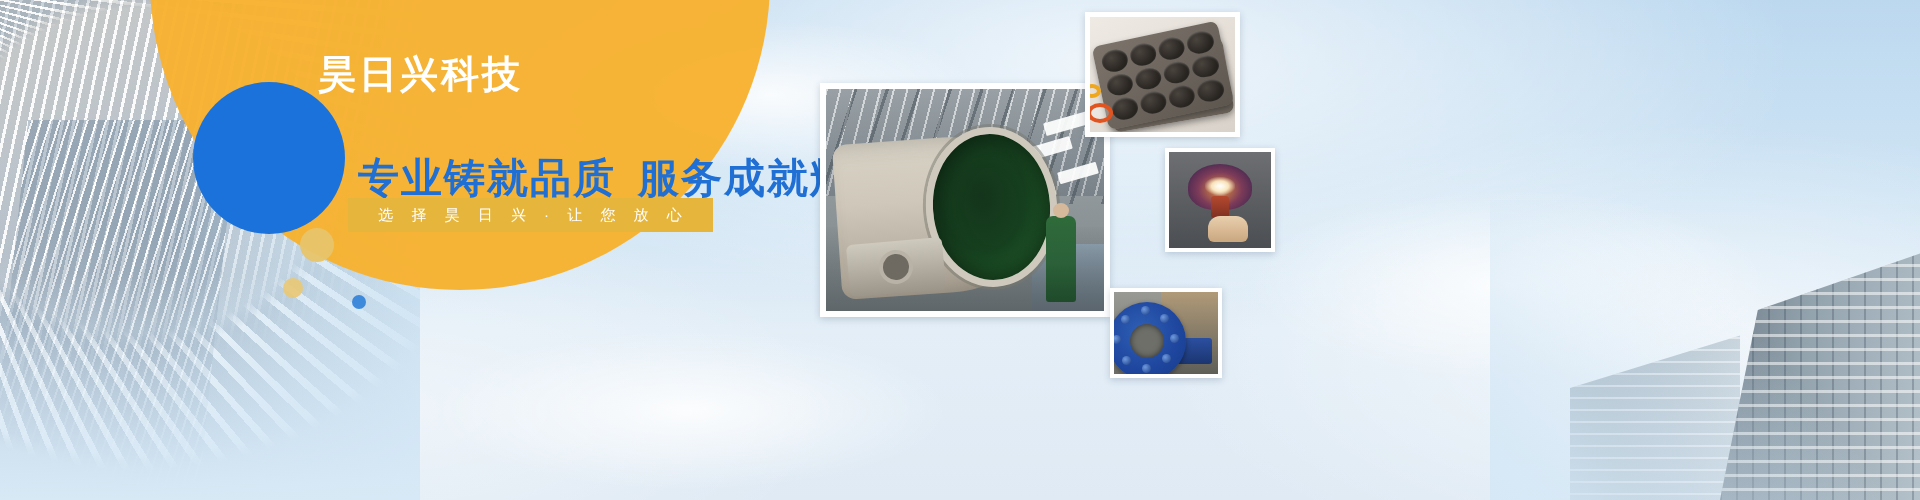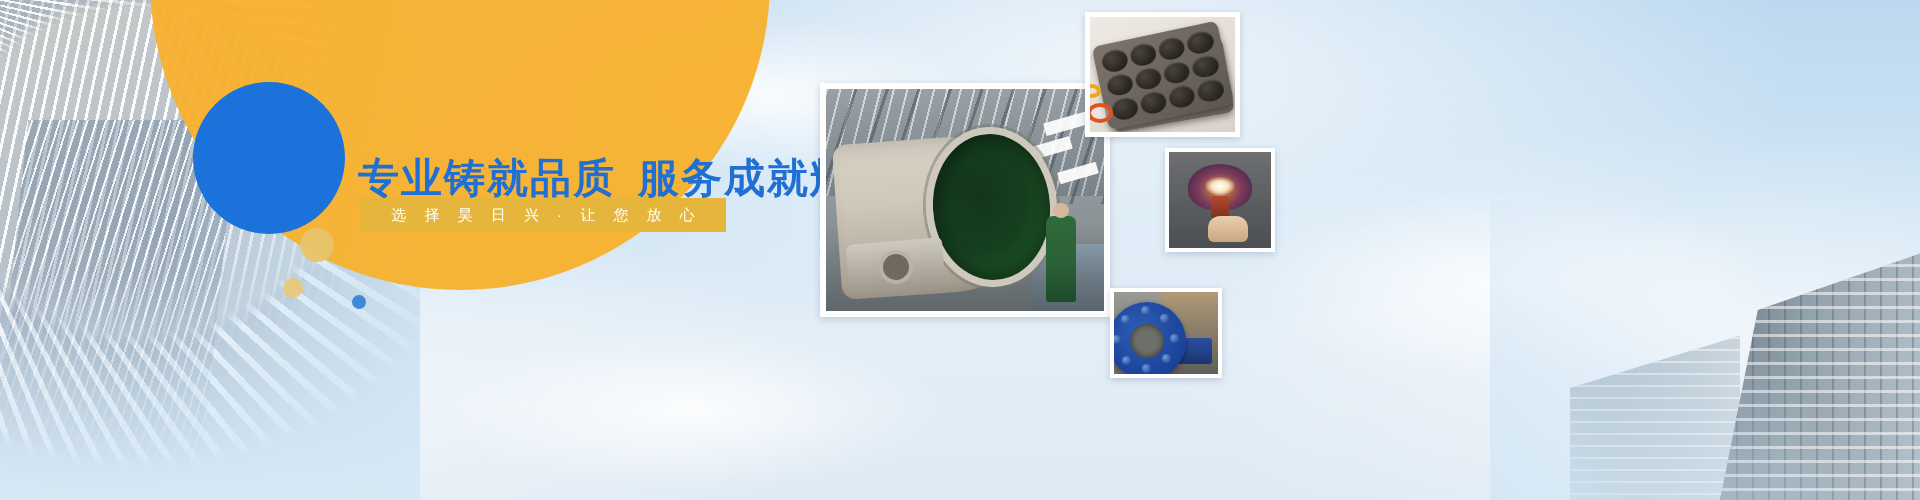--- a/index.html
+++ b/index.html
@@ -148,21 +148,21 @@
   }
   .headline {
     position:absolute; left:358px; top:155px;
     font-size:41px; font-weight:bold; color:#1f6fd4;
     letter-spacing:2px; line-height:1.15;
     white-space:nowrap;
   }
   .headline .gap { display:inline-block; width:22px; }
 
   .sub-bar {
-    position:absolute; left:361px; top:198px;
+    position:absolute; left:348px; top:198px;
     width:365px; height:34px;
     background:#e5b53c;
     display:flex; align-items:center; justify-content:center;
   }
   .sub-bar-text {
     font-size:15px; color:#ffffff; letter-spacing:7px;
     white-space:nowrap; padding-left:6px;
   }
 
   .fineprint {
@@ -352,20 +352,21 @@
     <div class="tower-a-win"></div>
     <div class="bldg-fade"></div>
   </div>
 
   <div class="orange-blob soft"></div>
   <div class="blue-circle"></div>
   <div class="dot-gold"></div>
   <div class="dot-gold-2"></div>
   <div class="dot-blue-sm"></div>
 
+  <div class="brand">昊日兴科技</div>
 
   <div class="headline">
     <span>专业铸就品质</span><span class="gap"></span><span>服务成就辉煌</span>
   </div>
 
   <div class="sub-bar">
     <span class="sub-bar-text">选 择 昊 日 兴 · 让 您 放 心</span>
   </div>
 
   <div class="fineprint">

